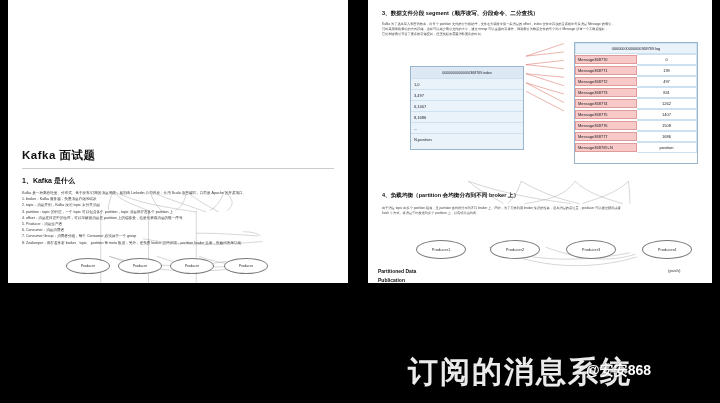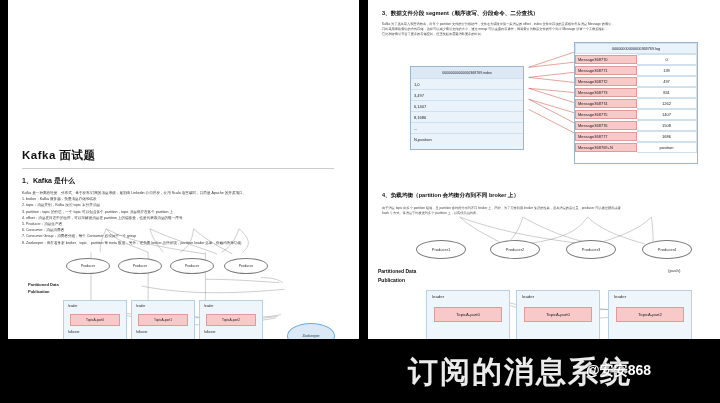--- a/index.html
+++ b/index.html
@@ -2,21 +2,21 @@
 <html><head>
 <meta charset="utf-8">
 <style>
   html,body{margin:0;padding:0;}
   body{
     width:720px;height:403px;overflow:hidden;
     background:#000;
     font-family:"Liberation Sans", sans-serif;
     position:relative;
   }
-  .page{position:absolute;top:0;background:#fff;height:339px;overflow:hidden;padding-left:11px;}
+  .page{position:absolute;top:0;background:#fff;height:283px;overflow:hidden;}
   .page-left{left:8px;width:340px;}
   .page-right{left:368px;width:344px;}
 
   
   .doc-title{
     position:absolute;left:14px;top:148px;
     font-size:11.5px;font-weight:bold;color:#111;letter-spacing:.5px;
   }
   .doc-rule{
     position:absolute;left:14px;top:168px;width:312px;height:1px;background:#ccc;

